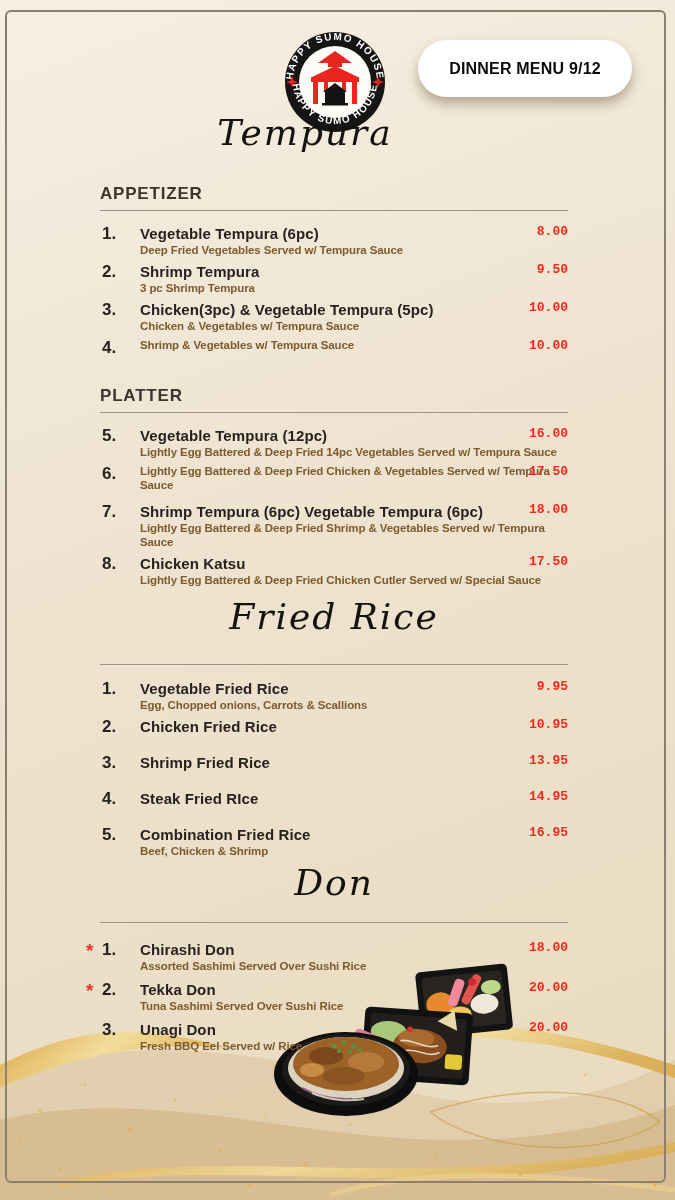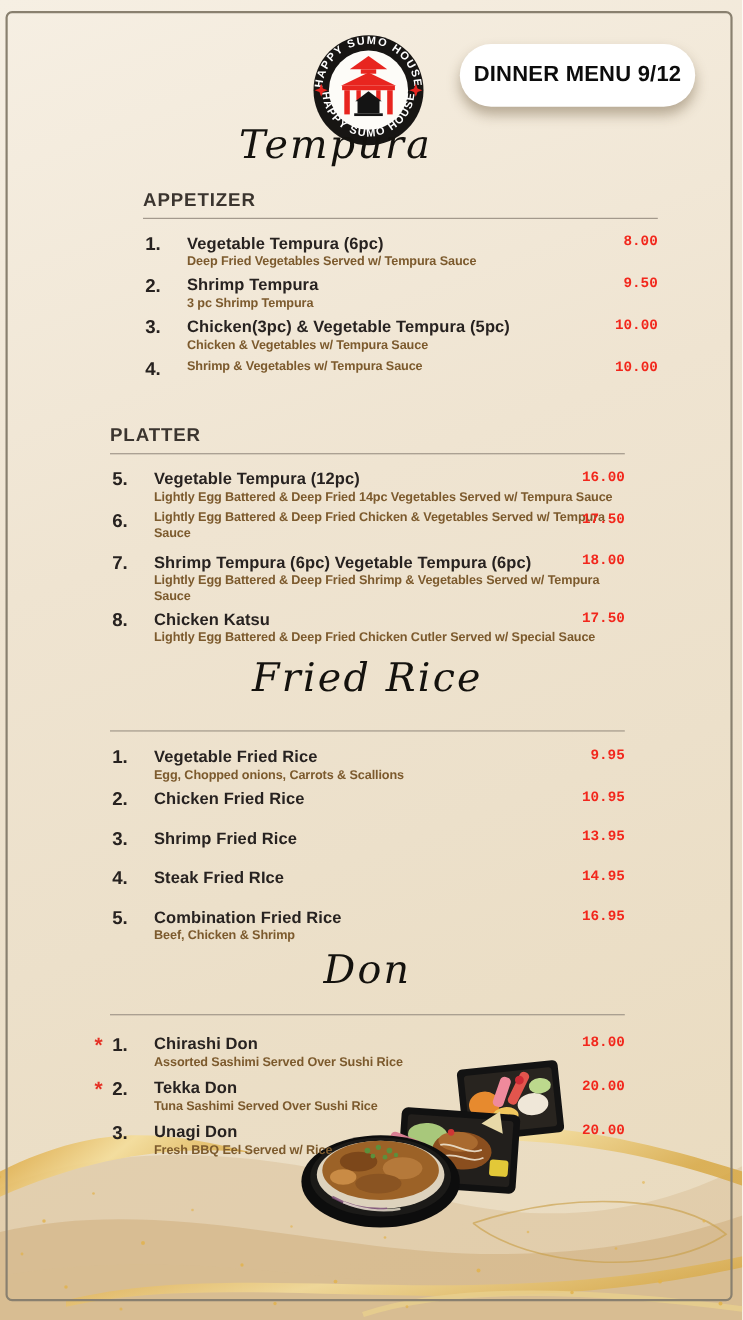--- a/index.html
+++ b/index.html
@@ -15,32 +15,32 @@
     border:2px solid #89806f;border-radius:6px;z-index:5;pointer-events:none;
   }
   .content{position:absolute;inset:0;z-index:3;}
 
   .logo{position:absolute;left:283px;top:30px;width:104px;height:104px;}
   .badge{
     position:absolute;left:418px;top:40px;width:214px;height:57px;
     background:#ffffff;border-radius:29px;
     box-shadow:0 7px 12px rgba(90,70,40,.40);
     display:flex;align-items:center;justify-content:center;
-    font-weight:bold;font-size:20px;letter-spacing:.2px;color:#0c0c0c;
+    font-weight:bold;font-size:16px;letter-spacing:.2px;color:#0c0c0c;
   }
 
   .script-title{
     font-family:"DejaVu Serif",serif;font-style:italic;font-weight:normal;
     font-size:36px;line-height:46px;color:#14120e;text-align:center;letter-spacing:2px;
     margin:0;
   }
   .title-tempura{position:absolute;left:0;top:110px;width:610px;}
 
   .column{position:absolute;left:100px;width:468px;}
-  #grp-appetizer{top:172px;margin-left:30px;}
+  #grp-appetizer{top:184px;}
   #grp-platter{top:386px;}
   #sec-friedrice{top:594px;}
   #sec-don{top:860px;}
 
   .group-heading{
     font-size:17px;font-weight:700;color:#3b352f;letter-spacing:.8px;
     margin:0 0 6px 0;
   }
   .rule{border-top:1.5px solid #9b9184;height:0;margin-bottom:13px;}
   #sec-friedrice .script-title{margin-bottom:24px;}

